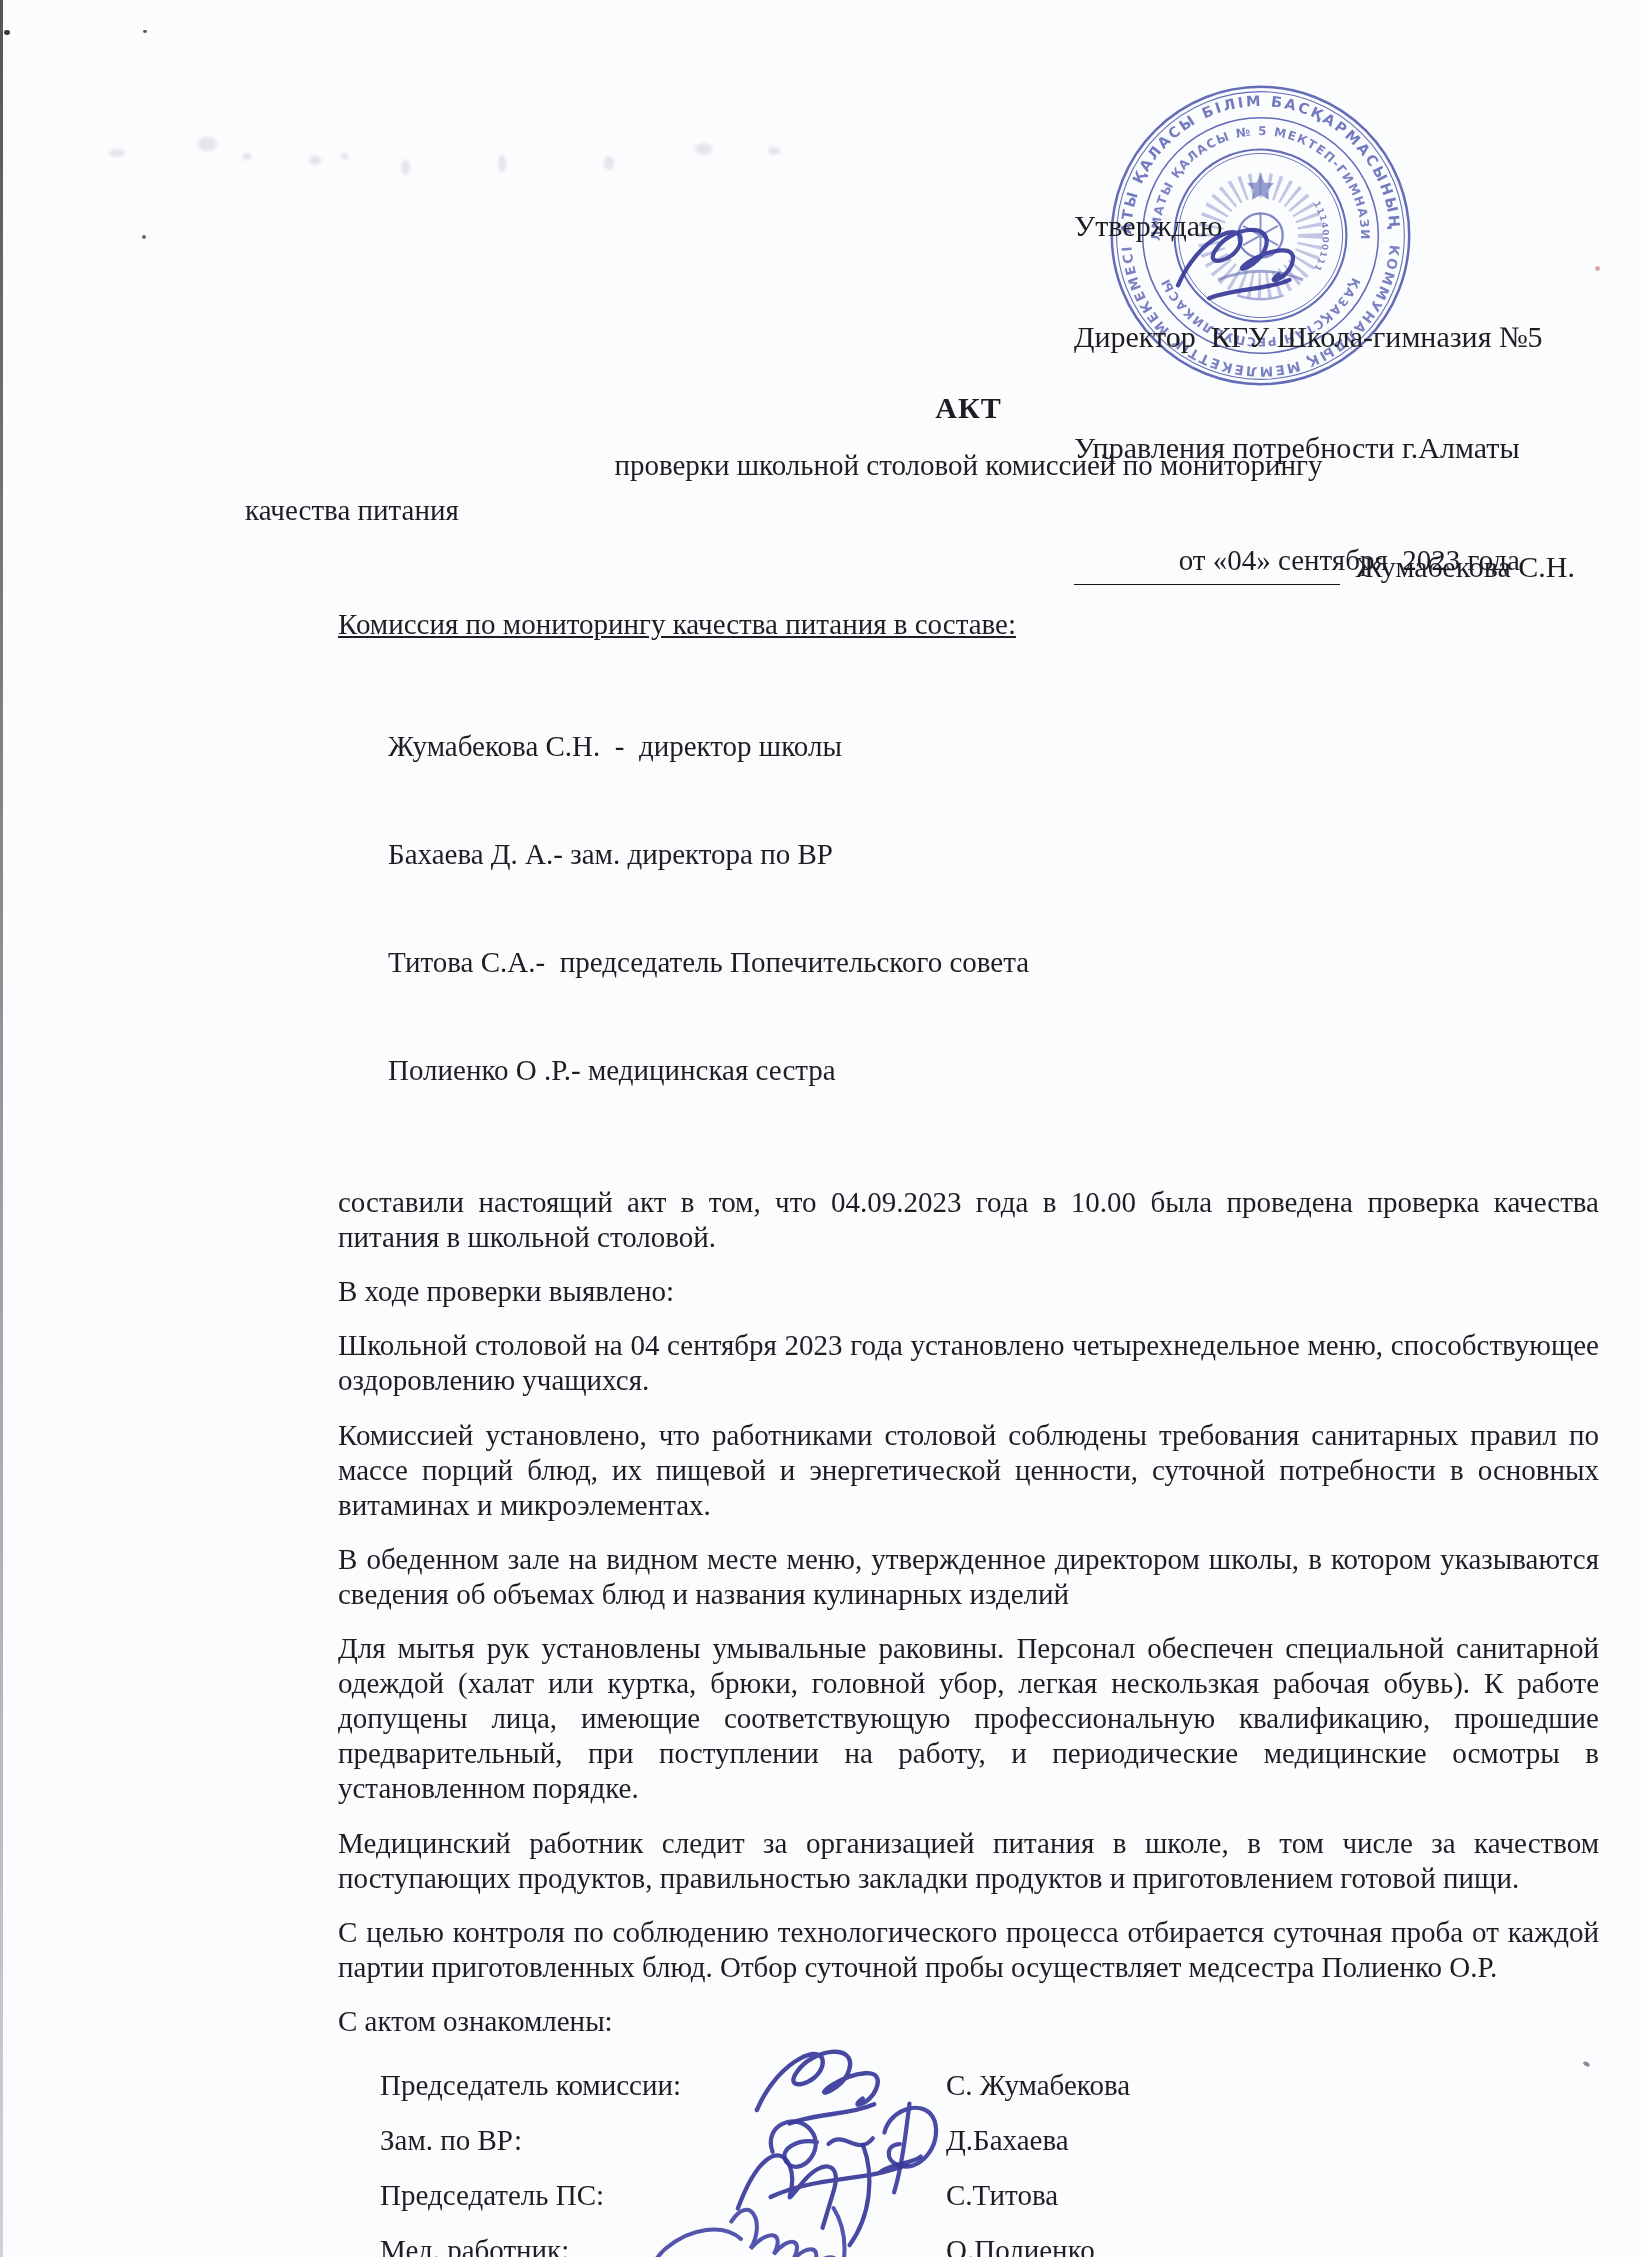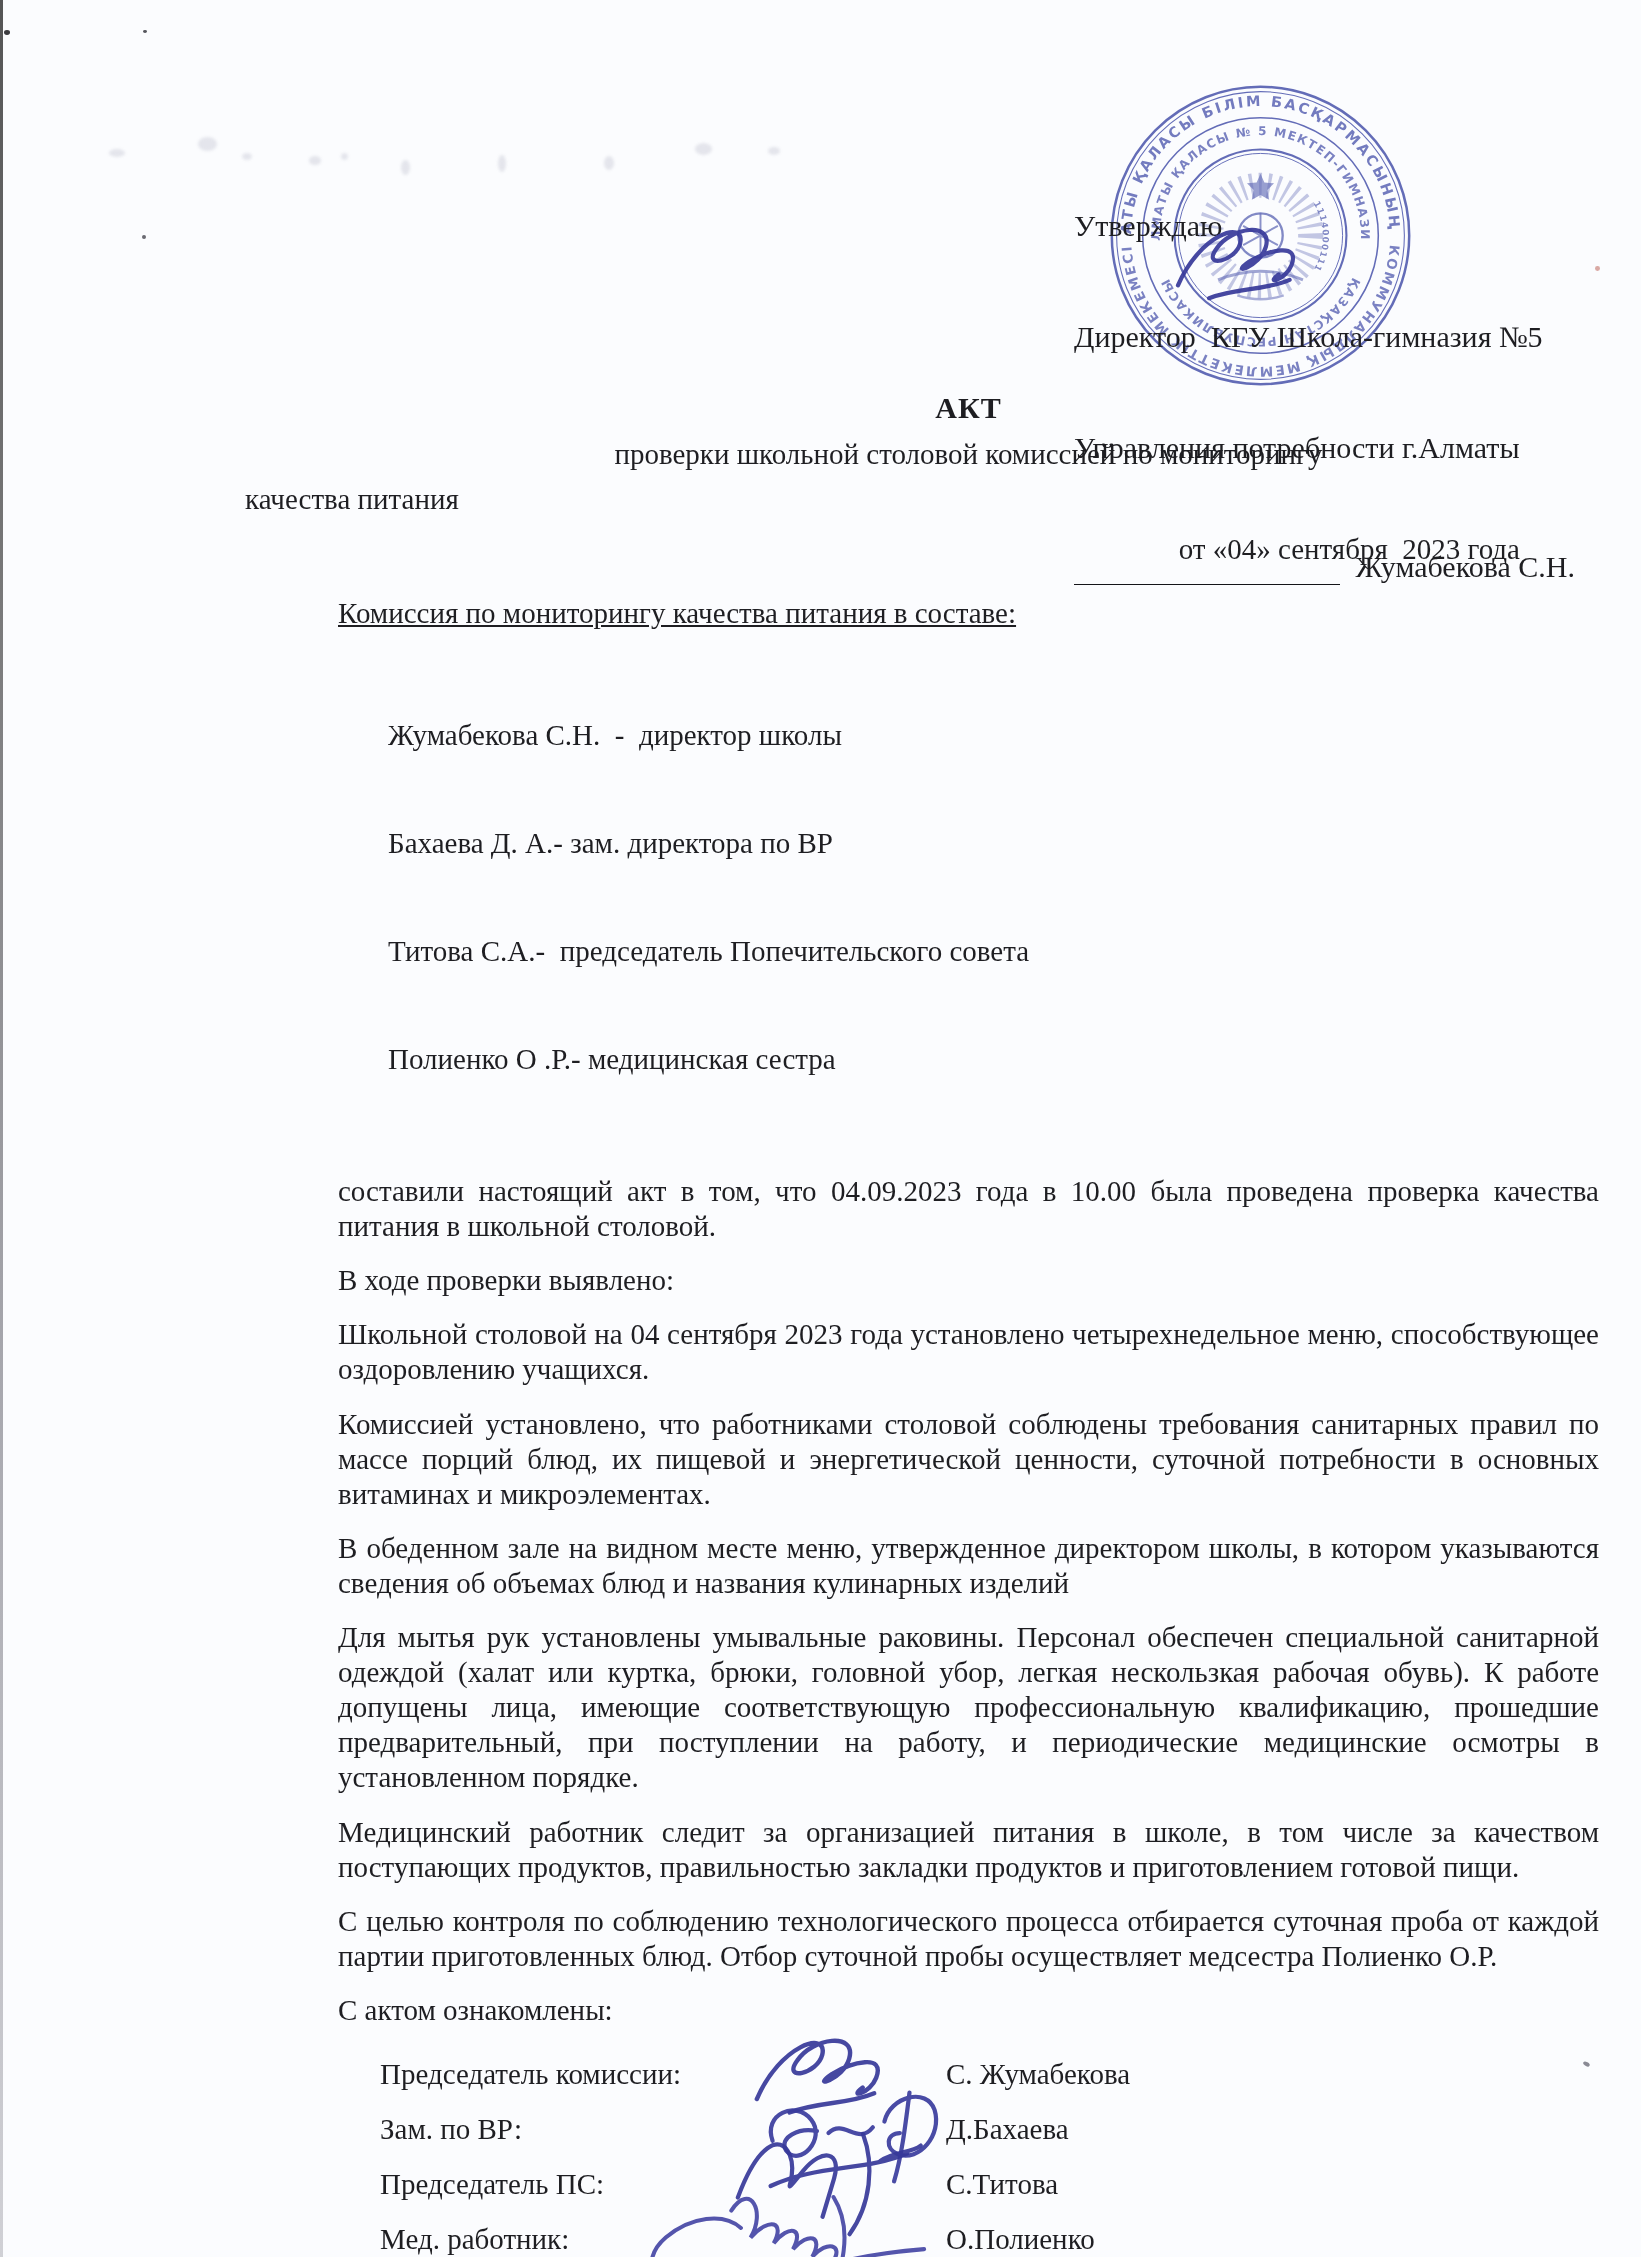--- a/index.html
+++ b/index.html
@@ -50,21 +50,21 @@
   .approval{
     position:absolute;top:133px;right:66px;z-index:2;
     font-size:30px;line-height:37px;white-space:pre-wrap;
   }
   .approval-sig-row{display:flex;justify-content:flex-end;align-items:flex-end;margin-top:7.7px;}
   .sig-line{display:inline-block;width:266px;height:29px;border-bottom:1.9px solid #141418;margin-right:15.4px;}
   .header-sig{position:absolute;left:1157px;top:214px;width:203px;height:97px;z-index:3;}
 
   
   .content{position:absolute;left:338px;top:390px;width:1261px;z-index:2;font-size:29px;line-height:35px;}
-  .akt-title{margin:0 0 12px;text-align:center;font-size:30px;font-weight:600;letter-spacing:1px;}
+  .akt-title{margin:0 0 23px;text-align:center;font-size:30px;font-weight:600;letter-spacing:1px;}
   .subtitle{text-align:center;margin:0 0 10px;}
   .subtitle-2{text-align:left;margin:0 0 15.4px;transform:translateX(-93px);}
   .date-line{text-align:right;padding-right:79px;margin:0 0 29px;white-space:pre-wrap;}
   .commission-intro{margin:0 0 13.5px;text-decoration:underline;}
   .members{list-style:none;margin:0 0 25px;padding:0 0 0 50px;line-height:36px;white-space:pre-wrap;}
   .para{margin:0 0 19.3px;text-align:justify;}
   .ack{margin:0 0 21px;}
 
   
   .sig-row{position:relative;height:55px;margin-left:42px;}

